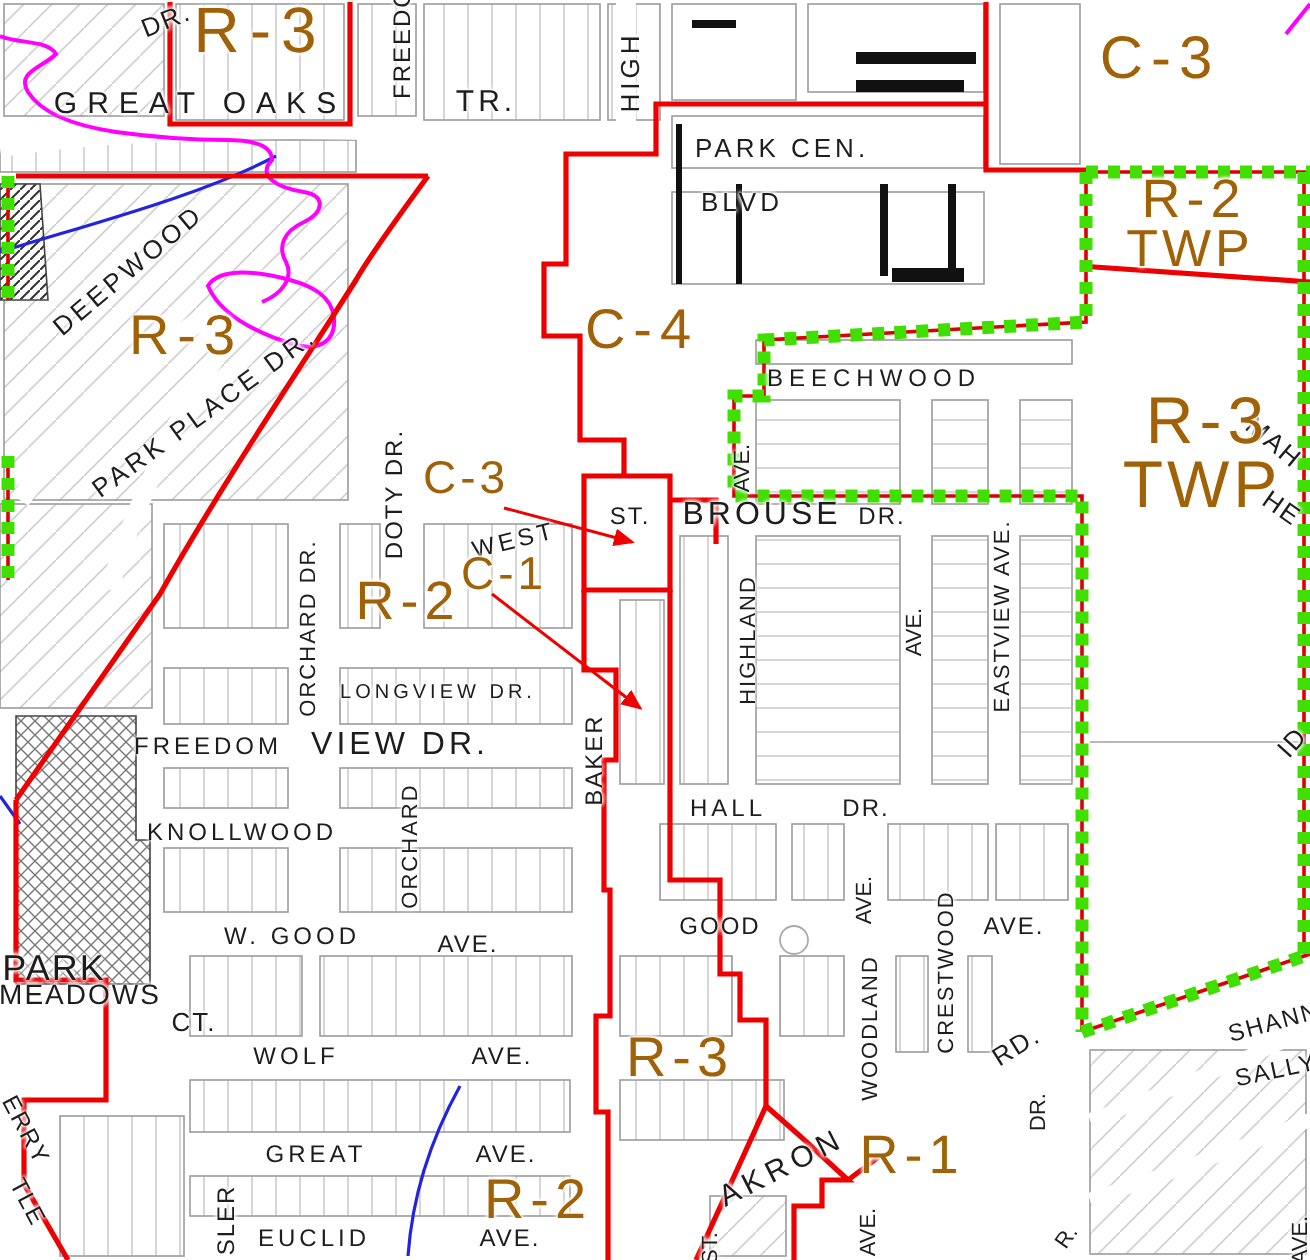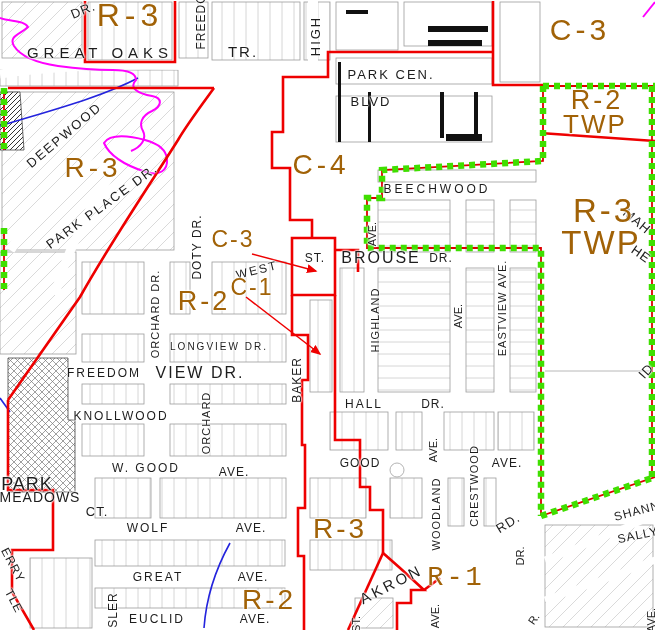--- a/index.html
+++ b/index.html
@@ -242,15 +242,15 @@
       <span class="zone" style="left: 595px; top: 124px; font-size: 26px; letter-spacing: 2px; transform: translate(-50%, -50%) rotate(0deg);">TWP</span>
       <span class="zone" style="left: 93px; top: 168px; font-size: 28px; letter-spacing: 4px; transform: translate(-50%, -50%) rotate(0deg);">R-3</span>
       <span class="zone" style="left: 321px; top: 165px; font-size: 28px; letter-spacing: 4px; transform: translate(-50%, -50%) rotate(0deg);">C-4</span>
       <span class="zone" style="left: 233px; top: 239px; font-size: 23px; letter-spacing: 2px; transform: translate(-50%, -50%) rotate(0deg);">C-3</span>
       <span class="zone" style="left: 252px; top: 287px; font-size: 23px; letter-spacing: 2px; transform: translate(-50%, -50%) rotate(0deg);">C-1</span>
       <span class="zone" style="left: 204px; top: 301px; font-size: 27px; letter-spacing: 3px; transform: translate(-50%, -50%) rotate(0deg);">R-2</span>
       <span class="zone" style="left: 604px; top: 210px; font-size: 33px; letter-spacing: 3px; transform: translate(-50%, -50%) rotate(0deg);">R-3</span>
       <span class="zone" style="left: 601px; top: 242px; font-size: 33px; letter-spacing: 2px; transform: translate(-50%, -50%) rotate(0deg);">TWP</span>
       <span class="zone" style="left: 340px; top: 529px; font-size: 28px; letter-spacing: 3px; transform: translate(-50%, -50%) rotate(0deg);">R-3</span>
       <span class="zone" style="left: 269px; top: 600px; font-size: 28px; letter-spacing: 3px; transform: translate(-50%, -50%) rotate(0deg);">R-2</span>
-      <span class="zone" style="left: 456px; top: 578px; font-size: 27px; letter-spacing: 3px; transform: translate(-50%, -50%) rotate(0deg); font-family: Liberation Mono, monospace;">R-1</span>
+      <span class="zone" style="left: 456px; top: 578px; font-size: 27px; letter-spacing: 3px; transform: translate(-50%, -50%) rotate(0deg);">R-1</span>
     </div>
 </div>
 
 </body></html>

